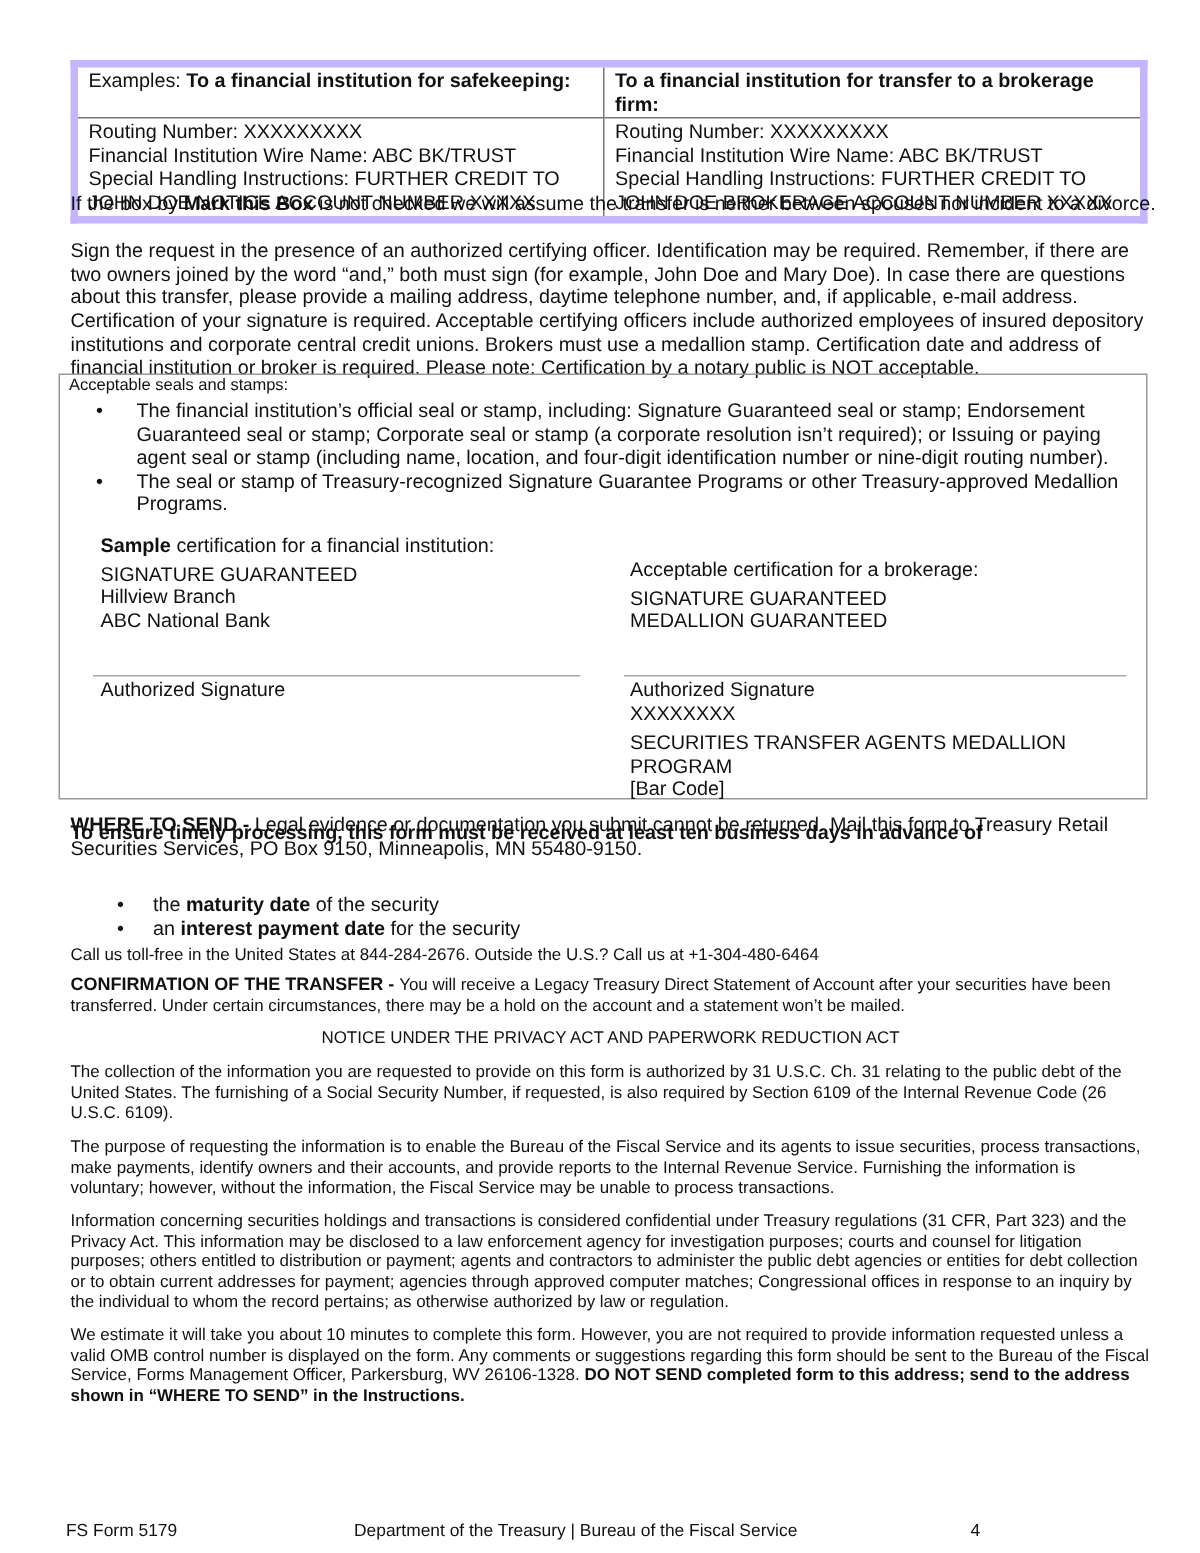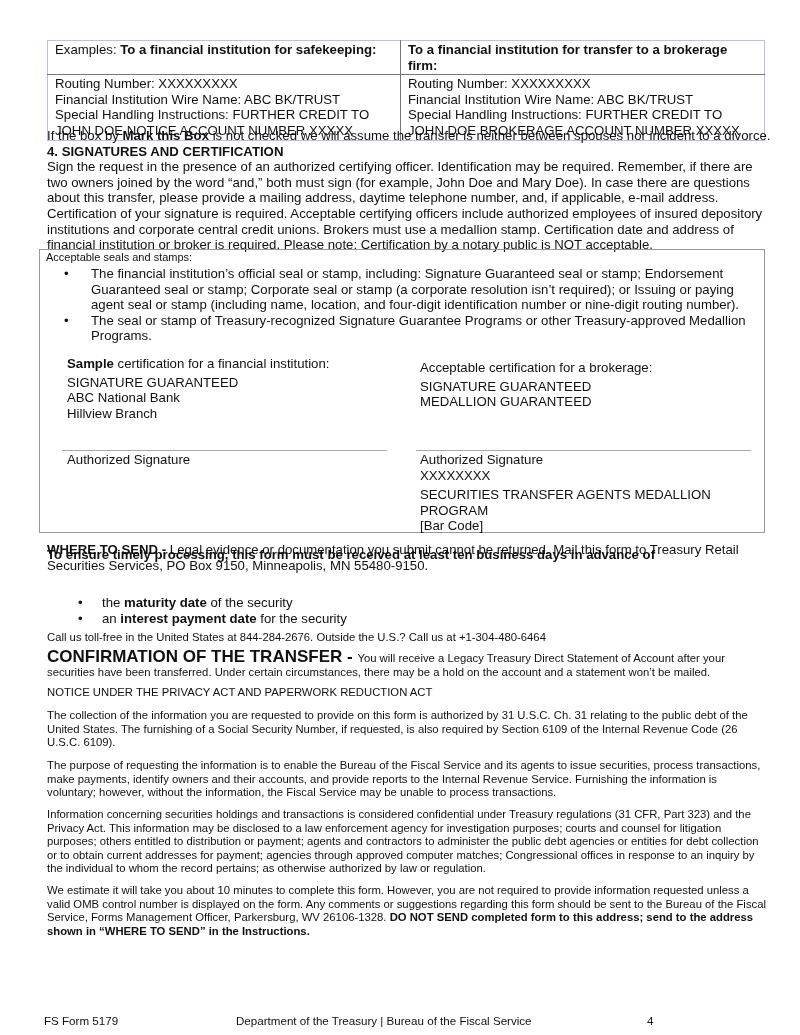--- a/index.html
+++ b/index.html
@@ -9,21 +9,21 @@
       font-family: "Liberation Sans", sans-serif;
       color: #111;
       font-size: 12.4px;
       line-height: 14.6px;
     }
     .page { position: absolute; left: 0; top: 0; width: 800px; height: 1035px; }
 
     
     .ex-table {
       position: absolute; left: 47px; top: 40px; width: 718px;
-      border: 1px solid #c4b5fd; border-collapse: collapse;
+      border: 5px solid #c4b5fd; border-collapse: collapse;
       font-size: 13.2px; line-height: 15.6px;
     }
     .ex-table td { vertical-align: top; padding: 1px 7px 1px 7px; }
     .ex-table td.c1 { width: 353px; border-right: 1px solid #777; }
     .ex-table tr.head td { border-bottom: 1px solid #777; }
     .ex-table .bold { font-weight: bold; }
 
     .block { position: absolute; left: 47px; width: 720px; }
     .b { font-weight: bold; }
 
@@ -79,48 +79,47 @@
         <div>Special Handling Instructions: FURTHER CREDIT TO</div>
         <div>JOHN DOE BROKERAGE ACCOUNT NUMBER XXXXX</div>
       </td>
     </tr>
   </tbody>
     </table>
 
   <div class="block txt13" style="top:128px; width:725px;">
     <span>If the box by </span><span class="b">Mark this Box</span><span> is not checked we will assume the transfer is neither between spouses nor incident to a divorce.</span>
   </div>
-  <div class="block txt13 b" style="top:143.6px;">4. SIGNATURES AND CERTIFICATION</div>
   <div class="block txt13" style="top:159.2px; width:718px;">Sign the request in the presence of an authorized certifying officer. Identification may be required. Remember, if there are two owners joined by the word “and,” both must sign (for example, John Doe and Mary Doe). In case there are questions about this transfer, please provide a mailing address, daytime telephone number, and, if applicable, e-mail address. Certification of your signature is required. Acceptable certifying officers include authorized employees of insured depository institutions and corporate central credit unions. Brokers must use a medallion stamp. Certification date and address of financial institution or broker is required. Please note: Certification by a notary public is NOT acceptable.</div>
 
   <div class="seals-box">
     <div class="label">Acceptable seals and stamps:</div>
     <ul>
       <li>
         <span class="bullet">•</span>
         <span>The financial institution’s official seal or stamp, including:  Signature Guaranteed seal or stamp; Endorsement Guaranteed seal or stamp; Corporate seal or stamp (a corporate resolution isn’t required); or Issuing or paying agent seal or stamp (including name, location, and four-digit identification number or nine-digit routing number).</span>
       </li>
       <li>
         <span class="bullet">•</span>
         <span>The seal or stamp of Treasury-recognized Signature Guarantee Programs or other Treasury-approved Medallion Programs.</span>
       </li>
     </ul>
 
     <div class="cert-col" style="left:27px; top:106px; width:330px;">
       <div class="head">
         <span class="b">Sample</span><span> certification for a financial institution:</span>
       </div>
       <div>SIGNATURE GUARANTEED</div>
+      <div>Hillview Branch</div>
       <div>ABC National Bank</div>
-      <div>Hillview Branch</div>
     </div>
     <div class="sig-line" style="left:22px; top:200px; width:325px;"></div>
     <div class="cert-col" style="left:27px; top:202px; width:330px;">Authorized Signature</div>
 
-    <div class="cert-col" style="left:380px; top:110px; width:330px;">
+    <div class="cert-col" style="left:380px; top:122px; width:330px;">
       <div class="head">Acceptable certification for a brokerage:</div>
       <div>SIGNATURE GUARANTEED</div>
       <div>MEDALLION GUARANTEED</div>
     </div>
     <div class="sig-line" style="left:376px; top:200px; width:335px;"></div>
     <div class="cert-col" style="left:380px; top:202px; width:330px;">
       <div>Authorized Signature</div>
       <div>XXXXXXXX</div>
       <div style="margin-top:4px;">SECURITIES TRANSFER AGENTS MEDALLION</div>
       <div>PROGRAM</div>
@@ -140,24 +139,24 @@
     </li>
     <li>
       <span class="bullet">•</span>
       <span>an </span><span class="b">interest payment date</span><span> for the security</span>
     </li>
   </ul>
 
   <div class="block small" style="top:631px;">Call us toll-free in the United States at 844-284-2676. Outside the U.S.? Call us at +1-304-480-6464</div>
 
   <div class="block small" style="top:650px; width:720px;">
-    <span class="b" style="font-size:17px;">CONFIRMATION OF THE TRANSFER - </span><span>You will receive a Legacy Treasury Direct Statement of Account after your securities have been transferred. Under certain circumstances, there may be a hold on the account and a statement won’t be mailed.</span>
+    <span class="b" style="font-size:12px;">CONFIRMATION OF THE TRANSFER - </span><span>You will receive a Legacy Treasury Direct Statement of Account after your securities have been transferred. Under certain circumstances, there may be a hold on the account and a statement won’t be mailed.</span>
   </div>
 
-  <div class="block small" style="top:686px; text-align:left; width:720px;">NOTICE UNDER THE PRIVACY ACT AND PAPERWORK REDUCTION ACT</div>
+  <div class="block small" style="top:686px; text-align:center; width:720px;">NOTICE UNDER THE PRIVACY ACT AND PAPERWORK REDUCTION ACT</div>
   <div class="block small" style="top:709px; width:720px;">The collection of the information you are requested to provide on this form is authorized by 31 U.S.C. Ch. 31 relating to the public debt of the United States. The furnishing of a Social Security Number, if requested, is also required by Section 6109 of the Internal Revenue Code (26 U.S.C. 6109).</div>
   <div class="block small" style="top:759px; width:720px;">The purpose of requesting the information is to enable the Bureau of the Fiscal Service and its agents to issue securities, process transactions, make payments, identify owners and their accounts, and provide reports to the Internal Revenue Service. Furnishing the information is voluntary; however, without the information, the Fiscal Service may be unable to process transactions.</div>
   <div class="block small" style="top:808px; width:720px;">Information concerning securities holdings and transactions is considered confidential under Treasury regulations (31 CFR, Part 323) and the Privacy Act. This information may be disclosed to a law enforcement agency for investigation purposes; courts and counsel for litigation purposes; others entitled to distribution or payment; agents and contractors to administer the public debt agencies or entities for debt collection or to obtain current addresses for payment; agencies through approved computer matches; Congressional offices in response to an inquiry by the individual to whom the record pertains; as otherwise authorized by law or regulation.</div>
   <div class="block small" style="top:884px; width:720px;">
     <span>We estimate it will take you about 10 minutes to complete this form. However, you are not required to provide information requested unless a valid OMB control number is displayed on the form. Any comments or suggestions regarding this form should be sent to the Bureau of the Fiscal Service, Forms Management Officer, Parkersburg, WV 26106-1328. </span><span class="b">DO NOT SEND completed form to this address; send to the address shown in “WHERE TO SEND” in the Instructions.</span>
   </div>
 
   <div class="footer" style="left:44px;">FS Form 5179</div>
   <div class="footer" style="left:236px;text-align:right;">Department of the Treasury | Bureau of the Fiscal Service</div>
   <div class="footer" style="left:647px;">4</div>

